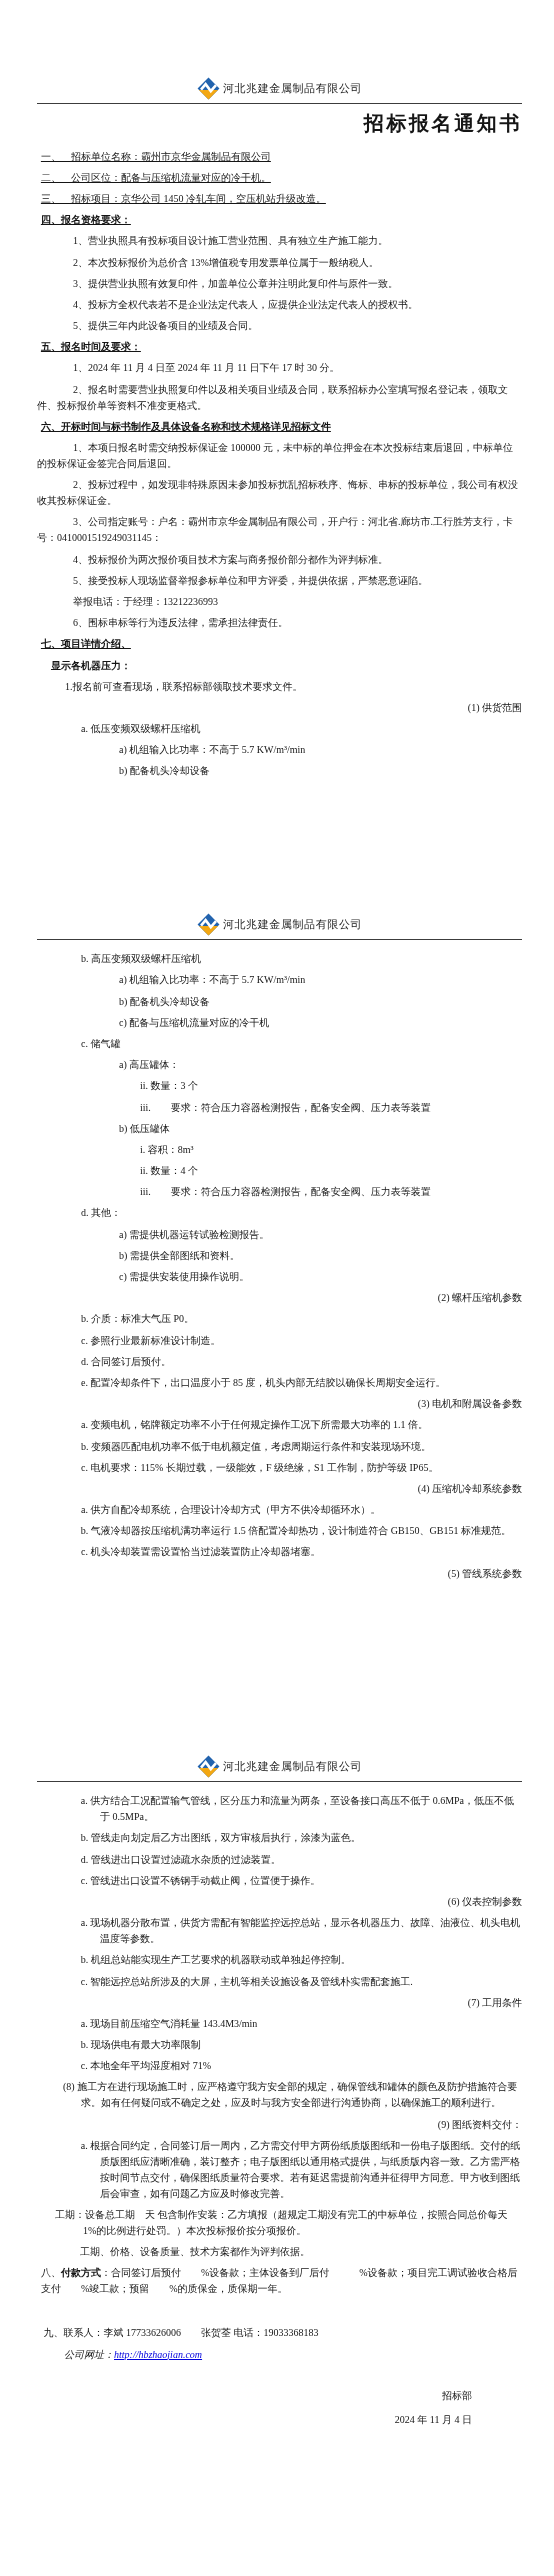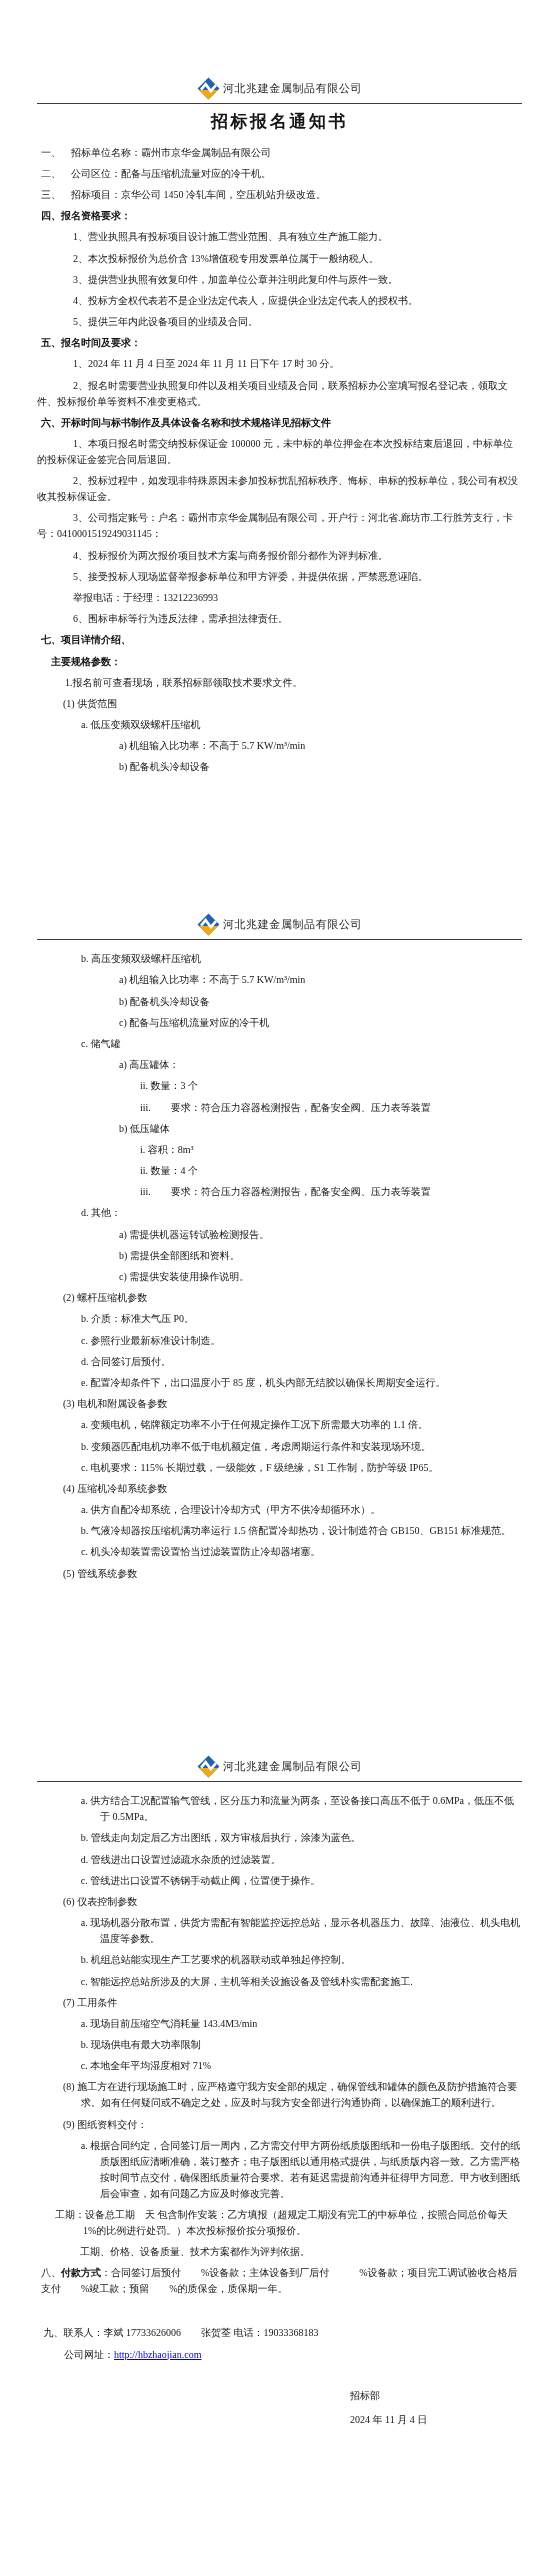--- a/index.html
+++ b/index.html
@@ -11,44 +11,44 @@
   }
   .page{box-sizing:border-box;height:858px;padding-left:37px;padding-right:32px;overflow:hidden;}
   .page.p3{height:859px;}
   .hdr{display:flex;align-items:center;justify-content:center;gap:3px;}
   .p1 .hdr{padding-top:77px;}
   .p2 .hdr{padding-top:55px;}
   .p3 .hdr{padding-top:39px;}
   .cname{font-size:11px;letter-spacing:0.6px;color:#1c1c1c;}
   .logo{display:inline-flex;line-height:0;}
   .rule{border:none;border-top:1.3px solid #3c3c3c;margin:2.6px 0 0 0;}
-  h1.title{font-size:17px;font-weight:700;text-align:center;letter-spacing:2.6px;margin:6.4px 0 10.3px;}
+  h1.title{font-size:20px;font-weight:700;text-align:right;letter-spacing:2.6px;margin:6.4px 0 10.3px;}
   .content{margin-top:11.6px;}
   .ln{margin:0 0 5.2px;line-height:16px;}
   .bold{font-weight:700;}
-  .sec{padding-left:3.9px;}
+  .sec{padding-left:3.9px;text-decoration:underline;}
   .n1{padding-left:36px;}
   .n1h{text-indent:36px;}
   .params{padding-left:14px;}
   .intro{padding-left:28px;}
-  .paren{padding-left:26px;}
+  .paren{padding-left:26px;text-align:right;}
   .paren8{padding-left:44px;text-indent:-18px;}
   .alpha{padding-left:44px;}
   .alpha3{padding-left:63px;text-indent:-19.3px;}
   .alpha9{padding-left:63px;text-indent:-19.3px;}
   .aparen{padding-left:82px;}
   .roman{padding-left:103px;}
   .gq{padding-left:46px;text-indent:-28px;}
   .gq2{padding-left:43px;}
   .pay{padding-left:3.9px;}
   .contact{padding-left:6.4px;}
   .mt28{margin-top:28px;}
-  .web{padding-left:27px;margin-top:3.9px;}
+  .web{padding-left:27px;margin-top:3.9px;font-style:italic;}
   .weblink{color:#0000dd;text-decoration:underline;}
-  .footer{margin-top:26px;margin-left:auto;margin-right:50px;width:122px;text-align:left;}
+  .footer{margin-top:26px;margin-left:auto;margin-right:50px;width:122px;text-align:right;}
   .footer .fline{margin-bottom:10.3px;}
 </style>
 </head>
 <body>
 
 <div>
 
   <section class="page p1">
     <div class="hdr">
       <span class="logo">
@@ -77,21 +77,21 @@
         <p class="ln n1h">2、报名时需要营业执照复印件以及相关项目业绩及合同，联系招标办公室填写报名登记表，领取文件、投标报价单等资料不准变更格式。</p>
         <p class="ln sec bold">六、开标时间与标书制作及具体设备名称和技术规格详见招标文件</p>
         <p class="ln n1h">1、本项日报名时需交纳投标保证金 100000 元，未中标的单位押金在本次投标结束后退回，中标单位的投标保证金签完合同后退回。</p>
         <p class="ln n1h">2、投标过程中，如发现非特殊原因未参加投标扰乱招标秩序、悔标、串标的投标单位，我公司有权没收其投标保证金。</p>
         <p class="ln n1h">3、公司指定账号：户名：霸州市京华金属制品有限公司，开户行：河北省.廊坊市.工行胜芳支行，卡号：0410001519249031145：</p>
         <p class="ln n1">4、投标报价为两次报价项目技术方案与商务报价部分都作为评判标准。</p>
         <p class="ln n1">5、接受投标人现场监督举报参标单位和甲方评委，并提供依据，严禁恶意诬陷。</p>
         <p class="ln n1">举报电话：于经理：13212236993</p>
         <p class="ln n1">6、围标串标等行为违反法律，需承担法律责任。</p>
         <p class="ln sec bold">七、项目详情介绍、</p>
-        <p class="ln params bold">主要规格参数：</p>
+        <p class="ln params bold">显示各机器压力：</p>
         <p class="ln intro">1.报名前可查看现场，联系招标部领取技术要求文件。</p>
         <p class="ln paren">(1) 供货范围</p>
         <p class="ln alpha">a. 低压变频双级螺杆压缩机</p>
         <p class="ln aparen">a) 机组输入比功率：不高于 5.7 KW/m³/min</p>
         <p class="ln aparen">b) 配备机头冷却设备</p>
       </div>
   </section>
 
   <section class="page p2">
     <div class="hdr">

